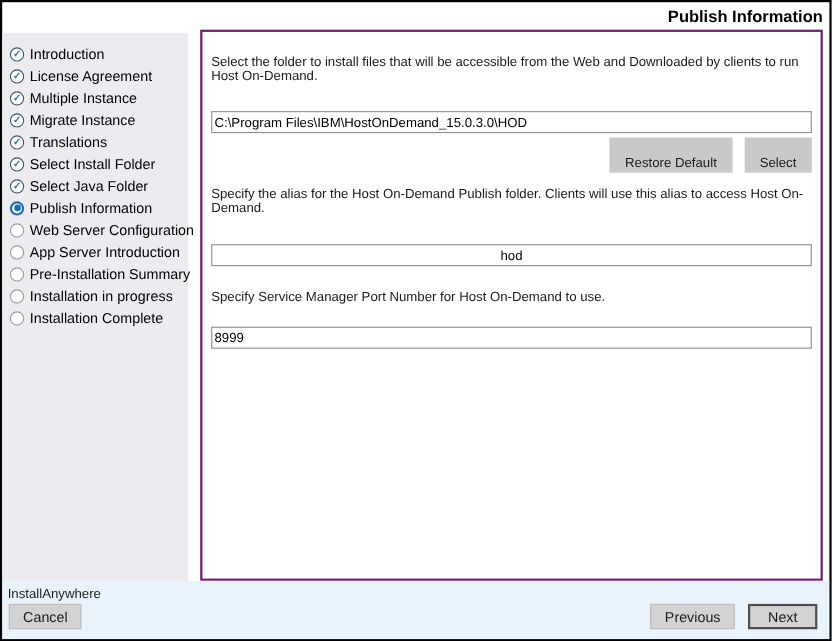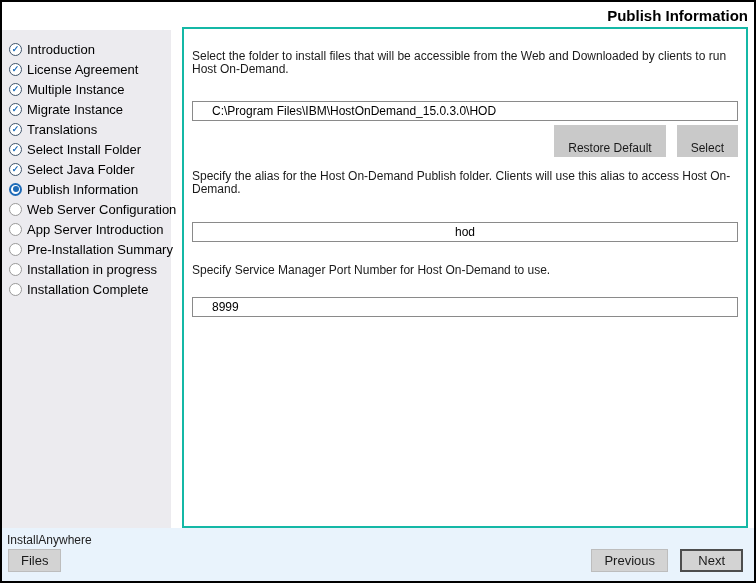--- a/index.html
+++ b/index.html
@@ -33,29 +33,29 @@
     background:#ffffff;
   }
   .icon.done   { border:1.5px solid #3F546B; color:#1E6BB8; font-size:9px; font-weight:bold; line-height:1; }
   .icon.current{ border:2px solid #1E6BB8; }
   .icon.current::after { content:""; width:6px; height:6px; border-radius:50%; background:#1E6BB8; }
   .icon.pending{ border:1.5px solid #9A9A9A; }
   .step-label { font-size:13px; color:#000000; white-space:nowrap; }
   
   .panel {
     position:absolute; left:180px; top:25px; width:566px; height:501px;
-    border:2px solid #14b8a6; background:#fff;
+    border:2px solid #701a75; background:#fff;
     padding:21px 8px 0 8px;
   }
   .para { font-size:12px; line-height:13px; margin:0; color:#1a1a1a; }
   .text-input {
     display:block; width:100%; height:20px;
     border:1px solid #8a8a8a; background:#fff;
     font-family:"Liberation Sans", sans-serif;
-    font-size:12px; color:#000; padding:2px 19px;
+    font-size:12px; color:#000; padding:2px 2px;
     outline:none;
   }
   .input-folder { margin-top:25px; }
   .btn-row { margin-top:4px; display:flex; justify-content:flex-end; gap:11px; }
   .gray-btn {
     height:20px; border:none; background:#C9C9C9; color:#1a1a1a;
     font-family:"Liberation Sans", sans-serif; font-size:12px;
     padding:16px 14px; cursor:default;
   }
   .para-alias { margin-top:13px; }
@@ -153,16 +153,16 @@
 
   <input class="text-input input-alias" type="text" value="hod" style="">
 
   <p class="para para-port">Specify Service Manager Port Number for Host On-Demand to use.</p>
 
   <input class="text-input input-port" type="text" value="8999" style="">
 </div>
 
 <div class="footer">
   <div class="brand">InstallAnywhere</div>
-  <button class="footer-btn cancel-btn">Files</button>
+  <button class="footer-btn cancel-btn">Cancel</button>
   <button class="footer-btn prev-btn">Previous</button>
   <button class="footer-btn next-btn">Next</button>
 </div>
 
 </body></html>

